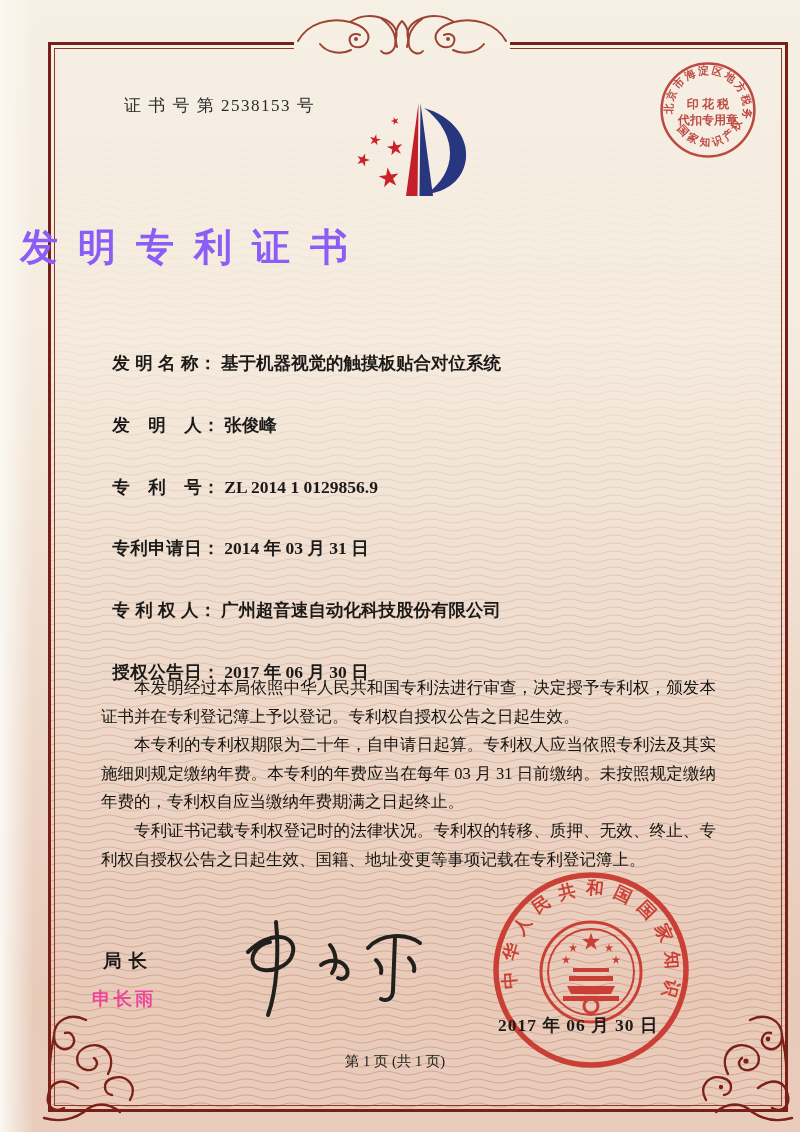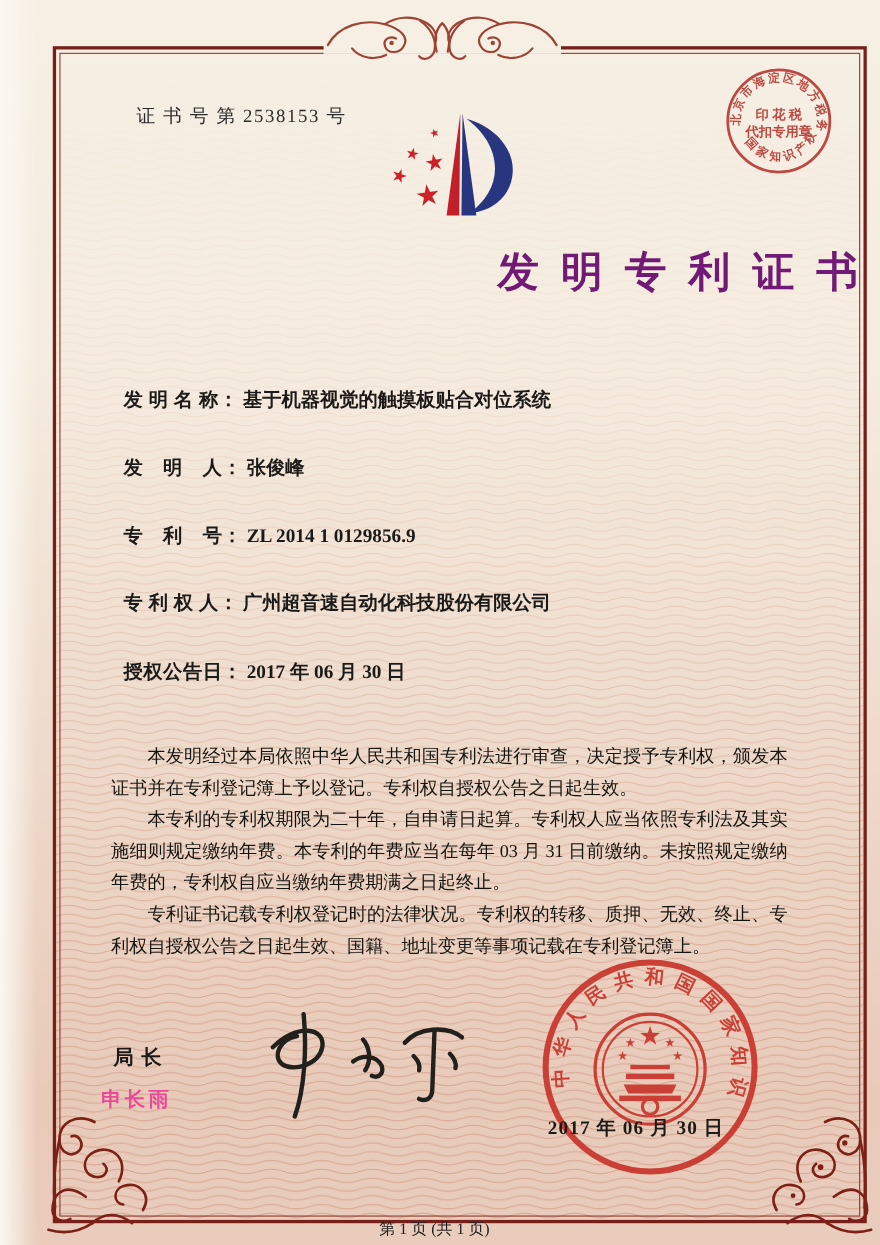--- a/index.html
+++ b/index.html
@@ -11,35 +11,35 @@
   }
   .page { position:absolute; inset:0; }
   .edge-light { position:absolute; left:0; top:0; width:34px; height:100%;
     background:linear-gradient(90deg,#fbf8f2 0%,rgba(251,248,242,0) 100%); z-index:0; }
   .texture { position:absolute; left:51px; top:45px; z-index:0; }
   .frame { position:absolute; left:48px; top:42px; width:740px; height:1070px;
     border:3px solid #762019; z-index:1; }
   .frame-inner { position:absolute; inset:3px; border:1px solid #8d3a2b; }
   .abs { position:absolute; }
   .cert-no { left:76px; top:94px; font-size:17px; letter-spacing:1.5px; color:#2b2b2b; z-index:3; white-space:pre;margin-left:48px; }
-  .title { left:0; width:800px; top:222px; text-align:right; font-size:38px; font-weight:bold;
-    color:#701a75; letter-spacing:20px; text-indent:20px; z-index:3; }
+  .title { left:0; width:800px; top:222px; text-align:left; font-size:38px; font-weight:bold;
+    color:#8b5cf6; letter-spacing:20px; text-indent:20px; z-index:3; }
   .fields { left:86px; top:330px; width:640px; z-index:3; }
   .field-row { height:25px; margin-bottom:36.8px; font-size:17.5px; font-weight:600; color:#1c1a18; white-space:pre; }
   .field-row .lab { letter-spacing:0.5px; }
   .field-row .val { margin-left:4px;text-align:center; }
   .body-text { left:86px; top:674px; width:630px; z-index:3; font-size:16.5px; line-height:28.6px;
     color:#16140f; text-align:justify; }
   .body-text p { text-indent:2em; font-weight:400;margin-left:15px; }
   .officer-title { left:103px; top:948px; font-size:18.5px; letter-spacing:7px; color:#1c1a18; font-weight:600; z-index:3; }
   .officer-name  { left:92px; top:986px; font-size:18.5px; letter-spacing:3px; color:#ec4899; font-weight:600; z-index:3; }
   .sig { left:218px; top:912px; z-index:4; }
   .seal-big { left:489px; top:868px; z-index:2; }
   .seal-date { left:498px; top:1013px; font-size:17.5px; letter-spacing:1px; color:#1d1b17; font-weight:600; z-index:4; white-space:pre; }
-  .footer { left:0; width:790px; top:1108px; text-align:center; font-size:14.5px; color:#23211e; z-index:3; white-space:pre; }
+  .footer { left:0; width:790px; top:1052px; text-align:center; font-size:14.5px; color:#23211e; z-index:3; white-space:pre; }
   .tax-stamp { left:650px; top:52px; z-index:2; }
   .logo { left:332px; top:90px; z-index:2; }
   .ornament-top { left:294px; top:11px; z-index:2; }
   .flourish { top:1006px; z-index:2; }
   .flourish.br { left:688px; }
   .flourish.bl { left:36px; }
   svg text { font-family:"Liberation Serif","DejaVu Serif",serif; }
 </style>
 </head>
 <body>
@@ -161,20 +161,23 @@
     <div class="field-row">
       <span class="lab">发 明 名 称：</span><span class="val">基于机器视觉的触摸板贴合对位系统</span>
     </div>
     <div class="field-row">
       <span class="lab">发　明　人：</span><span class="val">张俊峰</span>
     </div>
     <div class="field-row">
       <span class="lab">专　利　号：</span><span class="val">ZL 2014 1 0129856.9</span>
     </div>
     <div class="field-row">
+      <span class="lab">专利申请日：</span><span class="val">2014 年 03 月 31 日</span>
+    </div>
+    <div class="field-row">
       <span class="lab">专 利 权 人：</span><span class="val">广州超音速自动化科技股份有限公司</span>
     </div>
     <div class="field-row">
       <span class="lab">授权公告日：</span><span class="val">2017 年 06 月 30 日</span>
     </div>
   </div>
 
   <div class="abs body-text">
     <p>本发明经过本局依照中华人民共和国专利法进行审查，决定授予专利权，颁发本证书并在专利登记簿上予以登记。专利权自授权公告之日起生效。</p>
     <p>本专利的专利权期限为二十年，自申请日起算。专利权人应当依照专利法及其实施细则规定缴纳年费。本专利的年费应当在每年 03 月 31 日前缴纳。未按照规定缴纳年费的，专利权自应当缴纳年费期满之日起终止。</p>

